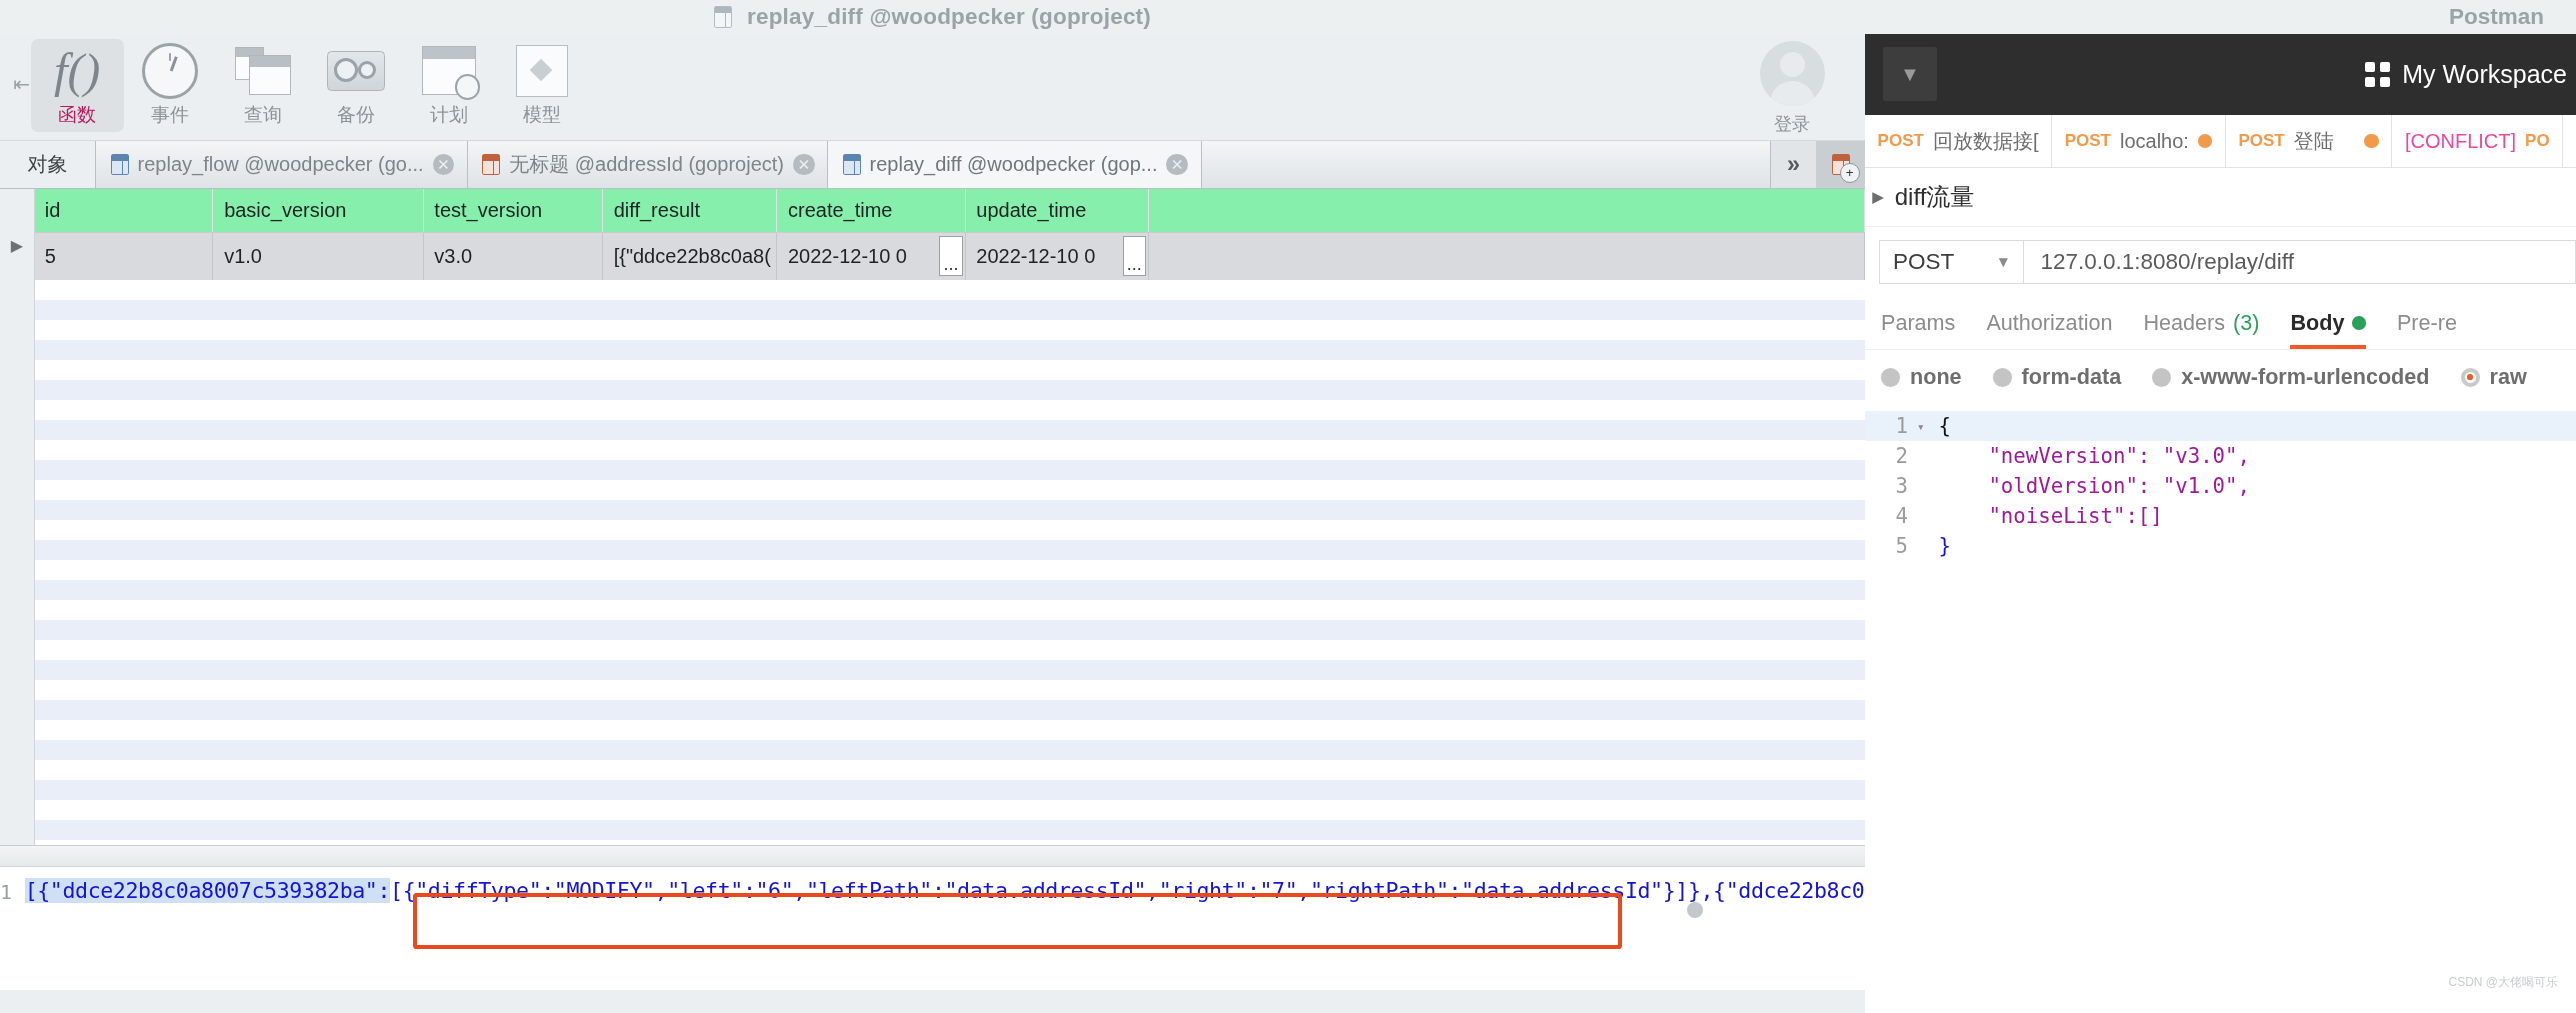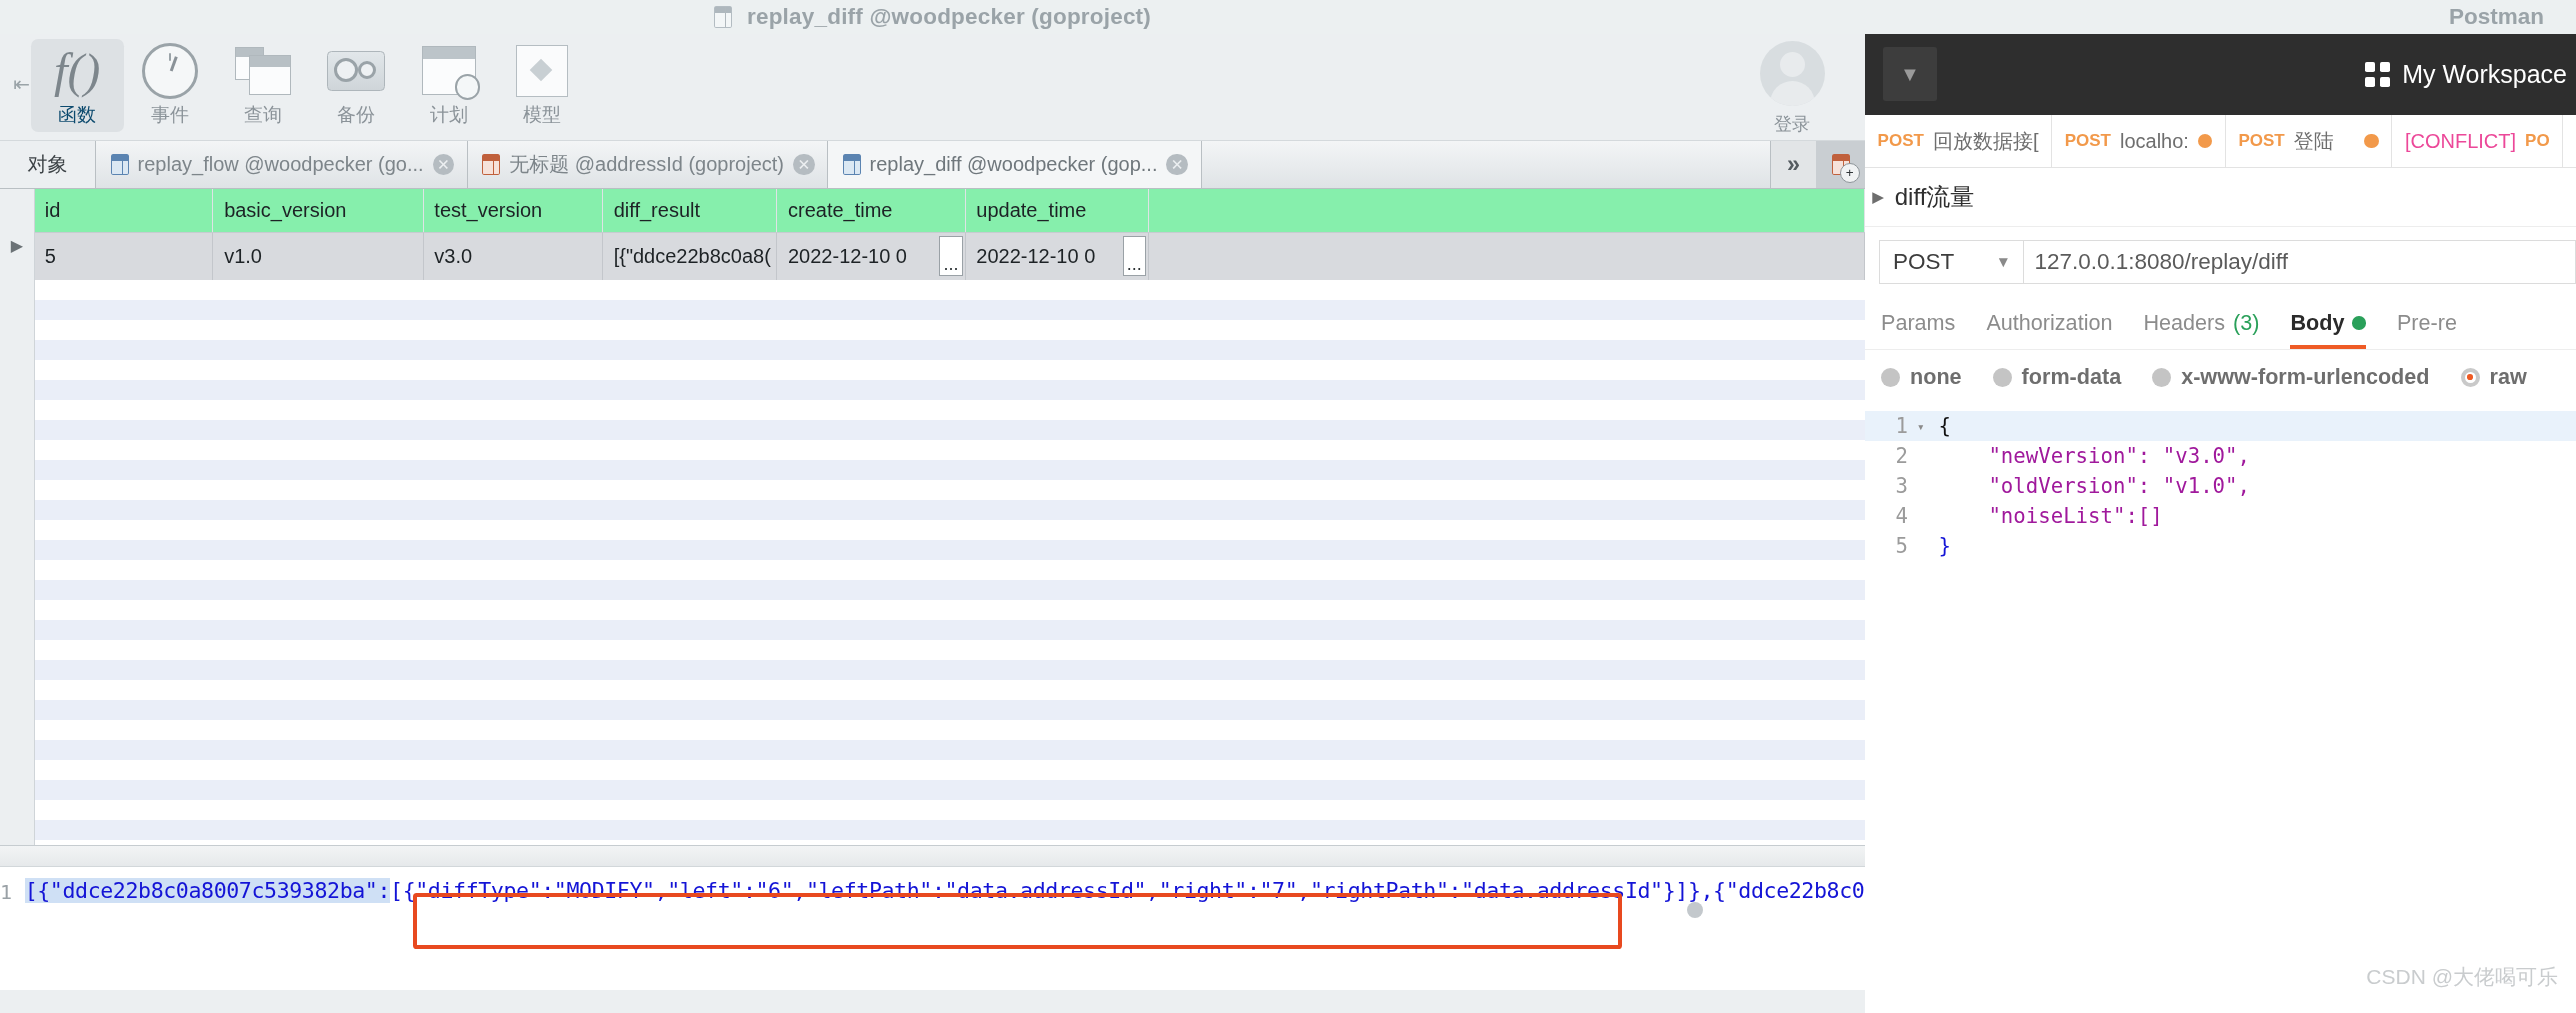--- a/index.html
+++ b/index.html
@@ -60,21 +60,21 @@
     width:93px;height:93px;margin-top:5.4px;
     display:flex;flex-direction:column;align-items:center;justify-content:flex-start;
     border-radius:7.2px;
   }
   .tb-item.sel{background:#dde1e4;}
   .tb-glyph{
     height:63px;width:100%;display:flex;align-items:center;justify-content:center;
     font-size:45px;color:#8e979d;
   }
   .tb-label{font-size:19px;color:#8b9399;}
-  .tb-item.sel .tb-label{color:#0c4a6e;}
+  .tb-item.sel .tb-label{color:#be185d;}
 
   
   .ic-fx{font-family:"Liberation Serif",serif;font-style:italic;font-size:49px;color:#7d868c;}
   .ic-clock{position:relative;width:50px;height:50px;border:3.6px solid #9aa3a8;border-radius:50%;background:#f5f7f8;}
   .ic-clock:before{content:"";position:absolute;left:50%;top:7.2px;width:2.7px;height:8px;background:#9aa3a8;margin-left:-1.3px;border-radius:1.8px;}
   .ic-clock:after{content:"";position:absolute;left:50%;top:50%;width:2.7px;height:15.3px;background:#8a9298;transform-origin:top center;transform:rotate(200deg);}
   .ic-tables{position:relative;width:56px;height:47px;}
   .ic-tables i{position:absolute;display:block;border:1.8px solid #b0b8bd;background:#fbfcfd;
     background-image:linear-gradient(to bottom,#b8c0c5 0,#b8c0c5 28%,#fbfcfd 28%);}
   .ic-tables i.a{left:0;top:0;width:27px;height:31px;}
@@ -178,21 +178,21 @@
   .pm-crumb .tri{color:#6e6e6e;font-size:15.3px;}
   .pm-crumb .txt{font-size:24px;color:#2f2f2f;}
 
   .pm-urlrow{display:flex;align-items:stretch;height:70px;padding:12.6px 0 12.6px 14.4px;box-sizing:border-box;}
   .pm-select{
     width:144px;border:0.9px solid #dcdcdc;border-right:none;background:#fff;
     display:flex;align-items:center;justify-content:space-between;padding:0 12.6px;
     font-size:22.5px;color:#3d3d3d;box-sizing:border-box;
   }
   .pm-select .cv{color:#8a8a8a;font-size:15.3px;}
-  .pm-url{flex:1;border:0.9px solid #dcdcdc;background:#fff;display:flex;align-items:center;padding-left:10px;font-size:22.5px;color:#5b5b5b;box-sizing:border-box;}
+  .pm-url{flex:1;border:0.9px solid #dcdcdc;background:#fff;display:flex;align-items:center;padding-left:16px;font-size:22.5px;color:#5b5b5b;box-sizing:border-box;}
 
   .pm-subtabs{display:flex;gap:31px;padding:0 16px;height:52px;align-items:center;border-bottom:0.9px solid #ededed;}
   .pm-subtab{font-size:21.6px;color:#8c8c8c;position:relative;height:52px;display:flex;align-items:center;gap:8px;white-space:nowrap;}
   .pm-subtab.active{color:#2b2b2b;font-weight:bold;}
   .pm-subtab.active:after{content:"";position:absolute;left:0;right:0;bottom:0;height:4.5px;background:#ef5b25;}
   .cnt{color:#2aa05a;}
   .greendot{width:13.5px;height:13.5px;border-radius:50%;background:#2aa05a;display:inline-block;}
 
   .pm-radios{display:flex;gap:31px;align-items:center;height:54px;padding:0 16px;font-size:21.6px;color:#6e6e6e;}
   .pm-radio{display:flex;align-items:center;gap:10px;white-space:nowrap;font-weight:bold;}
@@ -203,21 +203,21 @@
   .pm-editor{padding-top:7.2px;}
   .pm-eline{display:flex;align-items:center;height:30px;font-family:"DejaVu Sans Mono",monospace;font-size:20.7px;}
   .pm-eline.hl{background:#e9f2fb;}
   .pm-ln{width:52px;text-align:right;padding-right:9px;color:#9b9b9b;box-sizing:border-box;}
   .pm-fold{width:21.6px;color:#8a8a8a;font-size:12.6px;}
   .pm-code{white-space:pre;}
   .k{color:#a0199c;}
   .s{color:#1414d6;}
   .p{color:#111;}
 
-  .watermark{position:absolute;right:18px;bottom:23.4px;font-size:21px;color:#c9ccce;}
+  .watermark{position:absolute;right:18px;bottom:23.4px;font-size:12px;color:#c9ccce;}
 </style>
 </head>
 <body>
 
 <div class="app">
 
   <div class="navicat">
 
     <div class="nv-titlebar">
       <div class="nv-title">

